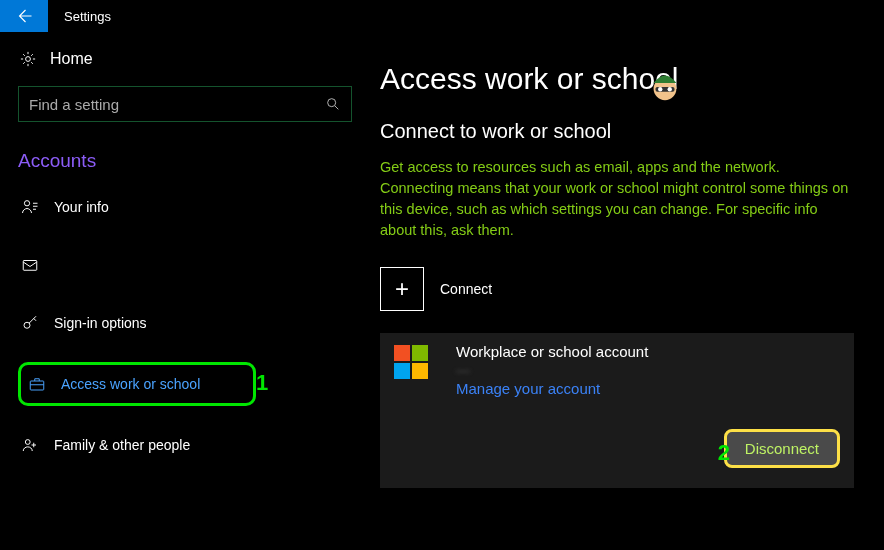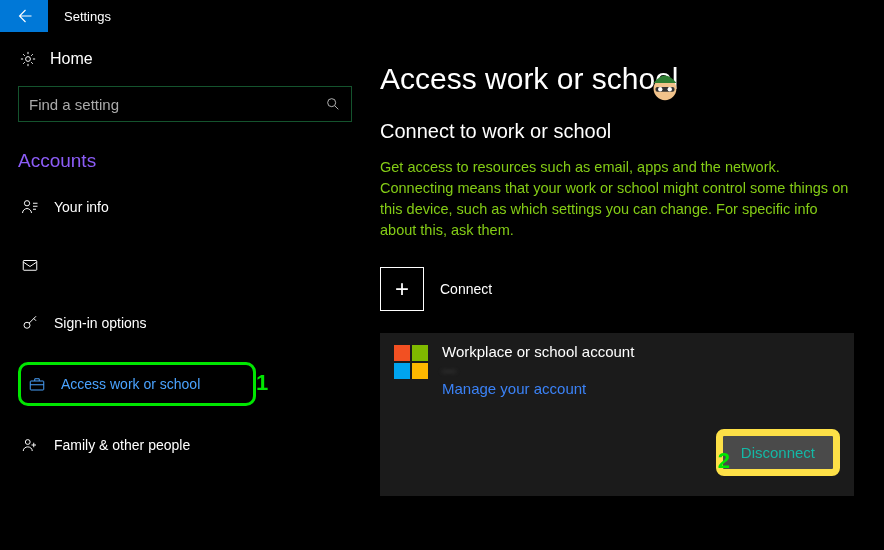--- a/index.html
+++ b/index.html
@@ -133,21 +133,21 @@
     border:1.5px solid #fff;
     display:flex; align-items:center; justify-content:center;
     font-size:24px;
     font-weight:300;
   }
   .account-card {
     background:#1b1b1b;
     padding: 10px 14px 20px 14px;
     position: relative;
   }
-  .acc-header { display:flex; gap:14px; align-items:flex-start; }
+  .acc-header { display:flex; gap:28px; align-items:flex-start; }
   .ms-logo {
     width:34px; height:34px;
     display:grid;
     grid-template-columns:1fr 1fr;
     grid-template-rows:1fr 1fr;
     gap:2px;
     flex-shrink:0;
     margin-top:2px;
   }
   .ms-logo div:nth-child(1){background:#f25022;}
@@ -157,24 +157,24 @@
   .acc-title { font-size:15px; color:#fff; }
   .acc-sub { color:#555; font-size:14px; filter: blur(2px); margin:2px 0; }
   .acc-link { color:#3b82f6; font-size:15px; cursor:pointer; }
   .disconnect-wrap {
     display:flex;
     justify-content:flex-end;
     margin-top: 32px;
   }
   .disconnect-btn {
     background:#4a4a4a;
-    color:#14b8a6;
+    color:#bef264;
     padding:8px 18px;
     font-size:15px;
-    border:7px solid #fde047;
+    border:3px solid #fde047;
     border-radius:8px;
     cursor:pointer;
   }
   .anno-2 {
     position:absolute;
     right: 124px;
     bottom: 22px;
     color:#00e600;
     font-size:22px;
     font-weight:bold;

